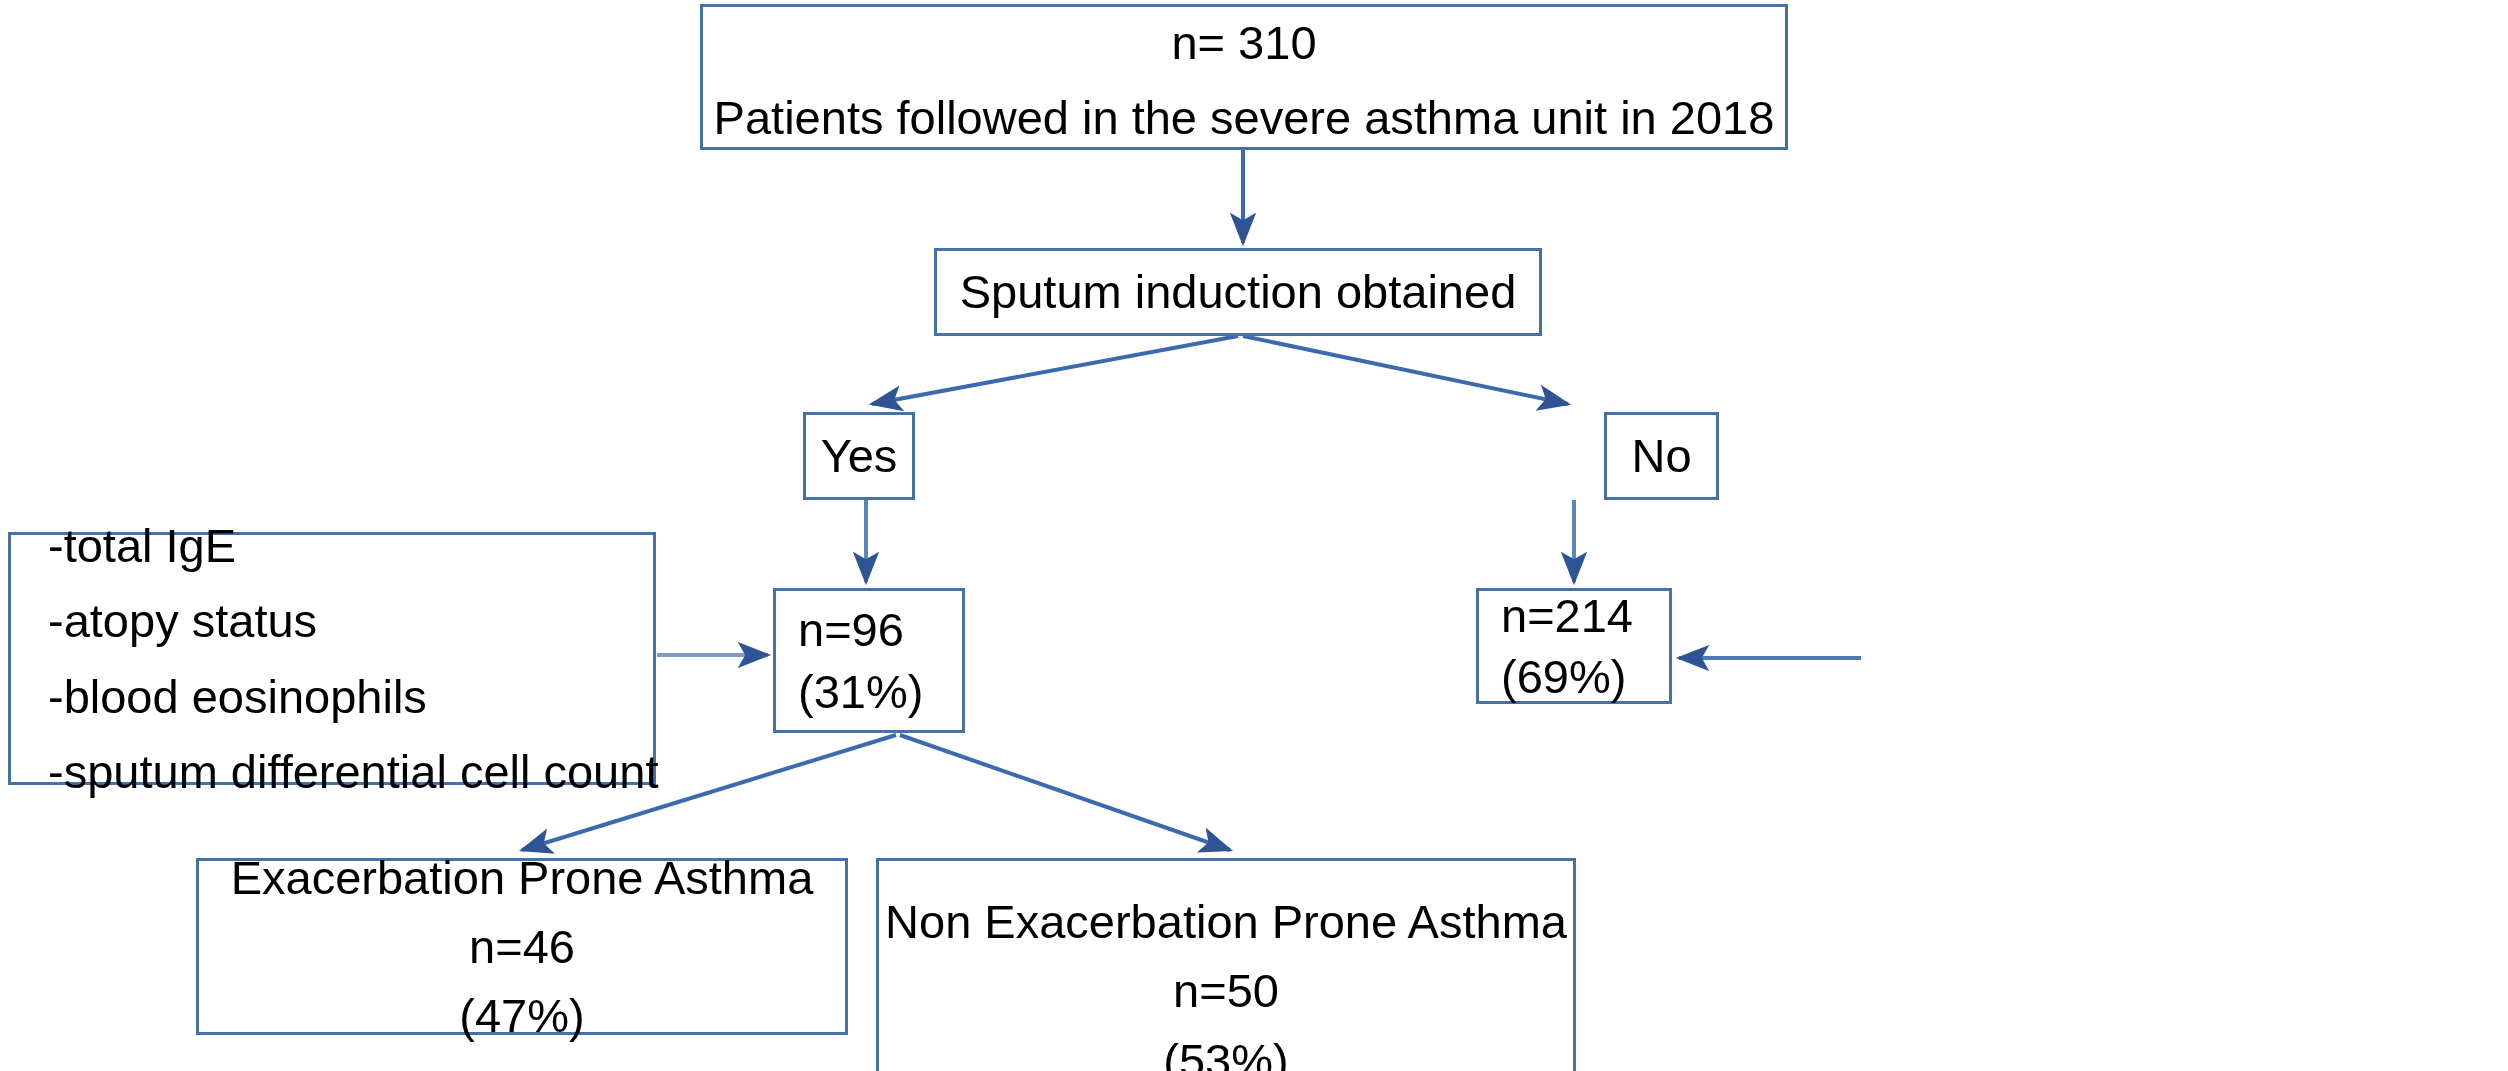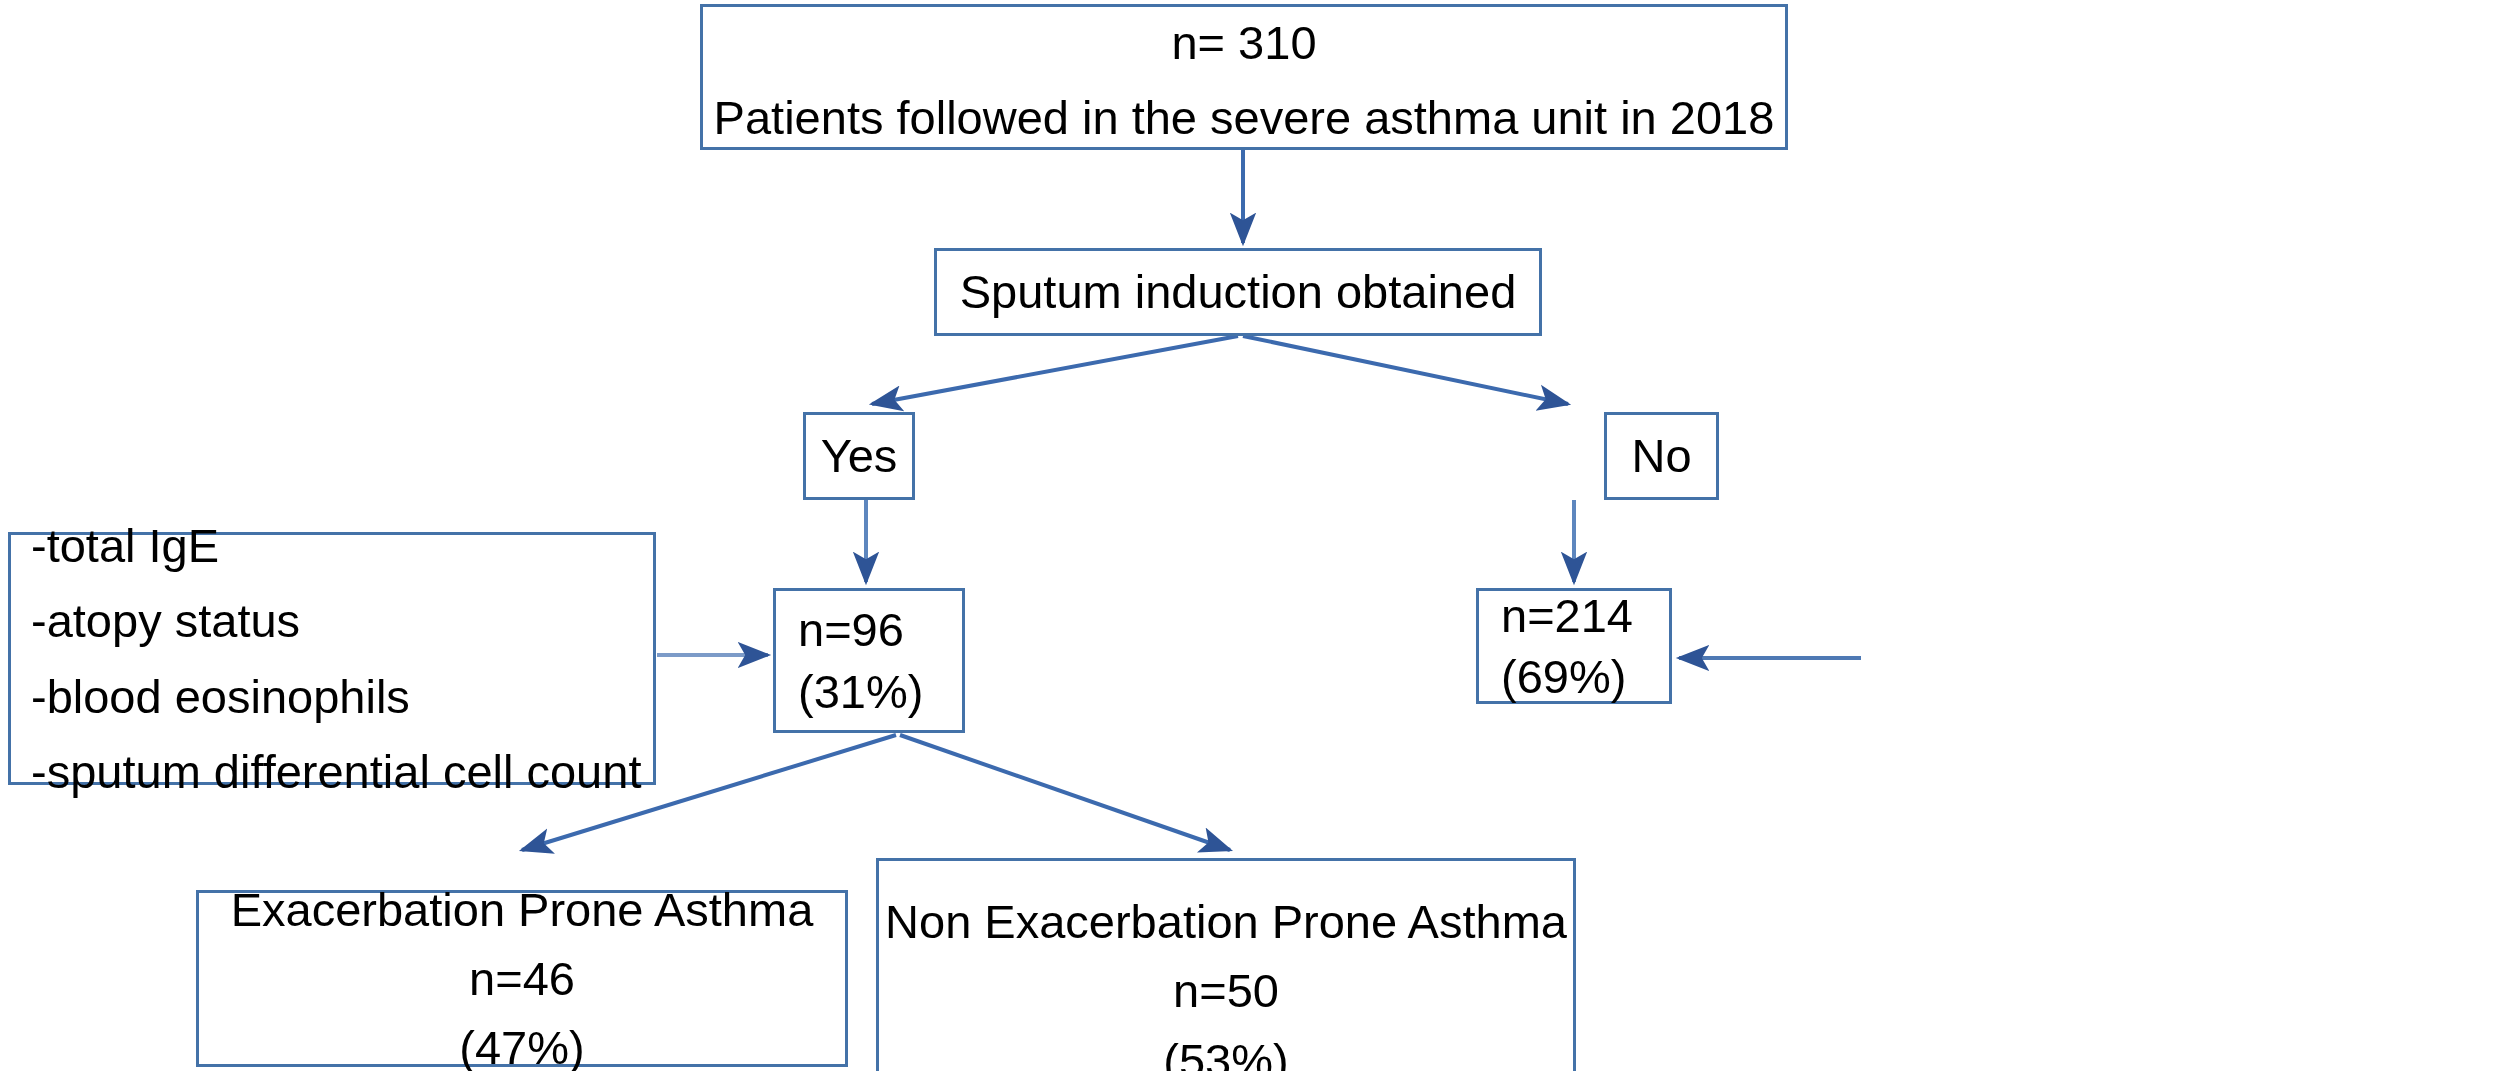--- a/index.html
+++ b/index.html
@@ -49,27 +49,27 @@
   #node-root .l1    { margin-bottom: 14px; margin-top: 6px; }
 
   #node-sputum      { left: 934px;  top: 248px;  width: 608px; height: 88px;  font-size: 47px; }
 
   #node-yes         { left: 803px;  top: 412px;  width: 112px; height: 88px;  font-size: 47px; align-items: center; }
   #node-no          { left: 1604px; top: 412px;  width: 115px; height: 88px;  font-size: 47px; }
 
   #node-n96         { left: 773px;  top: 588px;  width: 192px; height: 145px; font-size: 47px; padding-left: 22px; }
   #node-n214        { left: 1476px; top: 588px;  width: 196px; height: 116px; font-size: 47px; padding-left: 22px; }
 
-  #node-biomarkers  { left: 8px;    top: 532px;  width: 648px; height: 253px; font-size: 47px; padding-left: 20px; }
+  #node-biomarkers  { left: 8px;    top: 532px;  width: 648px; height: 253px; font-size: 47px; padding-left: 37px; }
   #node-biomarkers .line { margin: 7px 0; }
 
   #node-reasons     { left: 1862px; top: 557px;  width: 644px; height: 226px; font-size: 47px; padding-left: 20px; }
   #node-reasons .line { margin: 9px 0; }
 
-  #node-epa         { left: 196px;  top: 858px;  width: 652px; height: 177px; font-size: 47px; margin-top: 32px; }
+  #node-epa         { left: 196px;  top: 858px;  width: 652px; height: 177px; font-size: 47px; }
   #node-nepa        { left: 876px;  top: 858px;  width: 700px; height: 266px; font-size: 47px; }
   #node-epa .line, #node-nepa .line { margin: 4px 0; }
 
   sub { font-size: 0.66em; vertical-align: -0.22em; }
 </style>
 </head>
 <body>
 
 <div id="flow-root">
 

